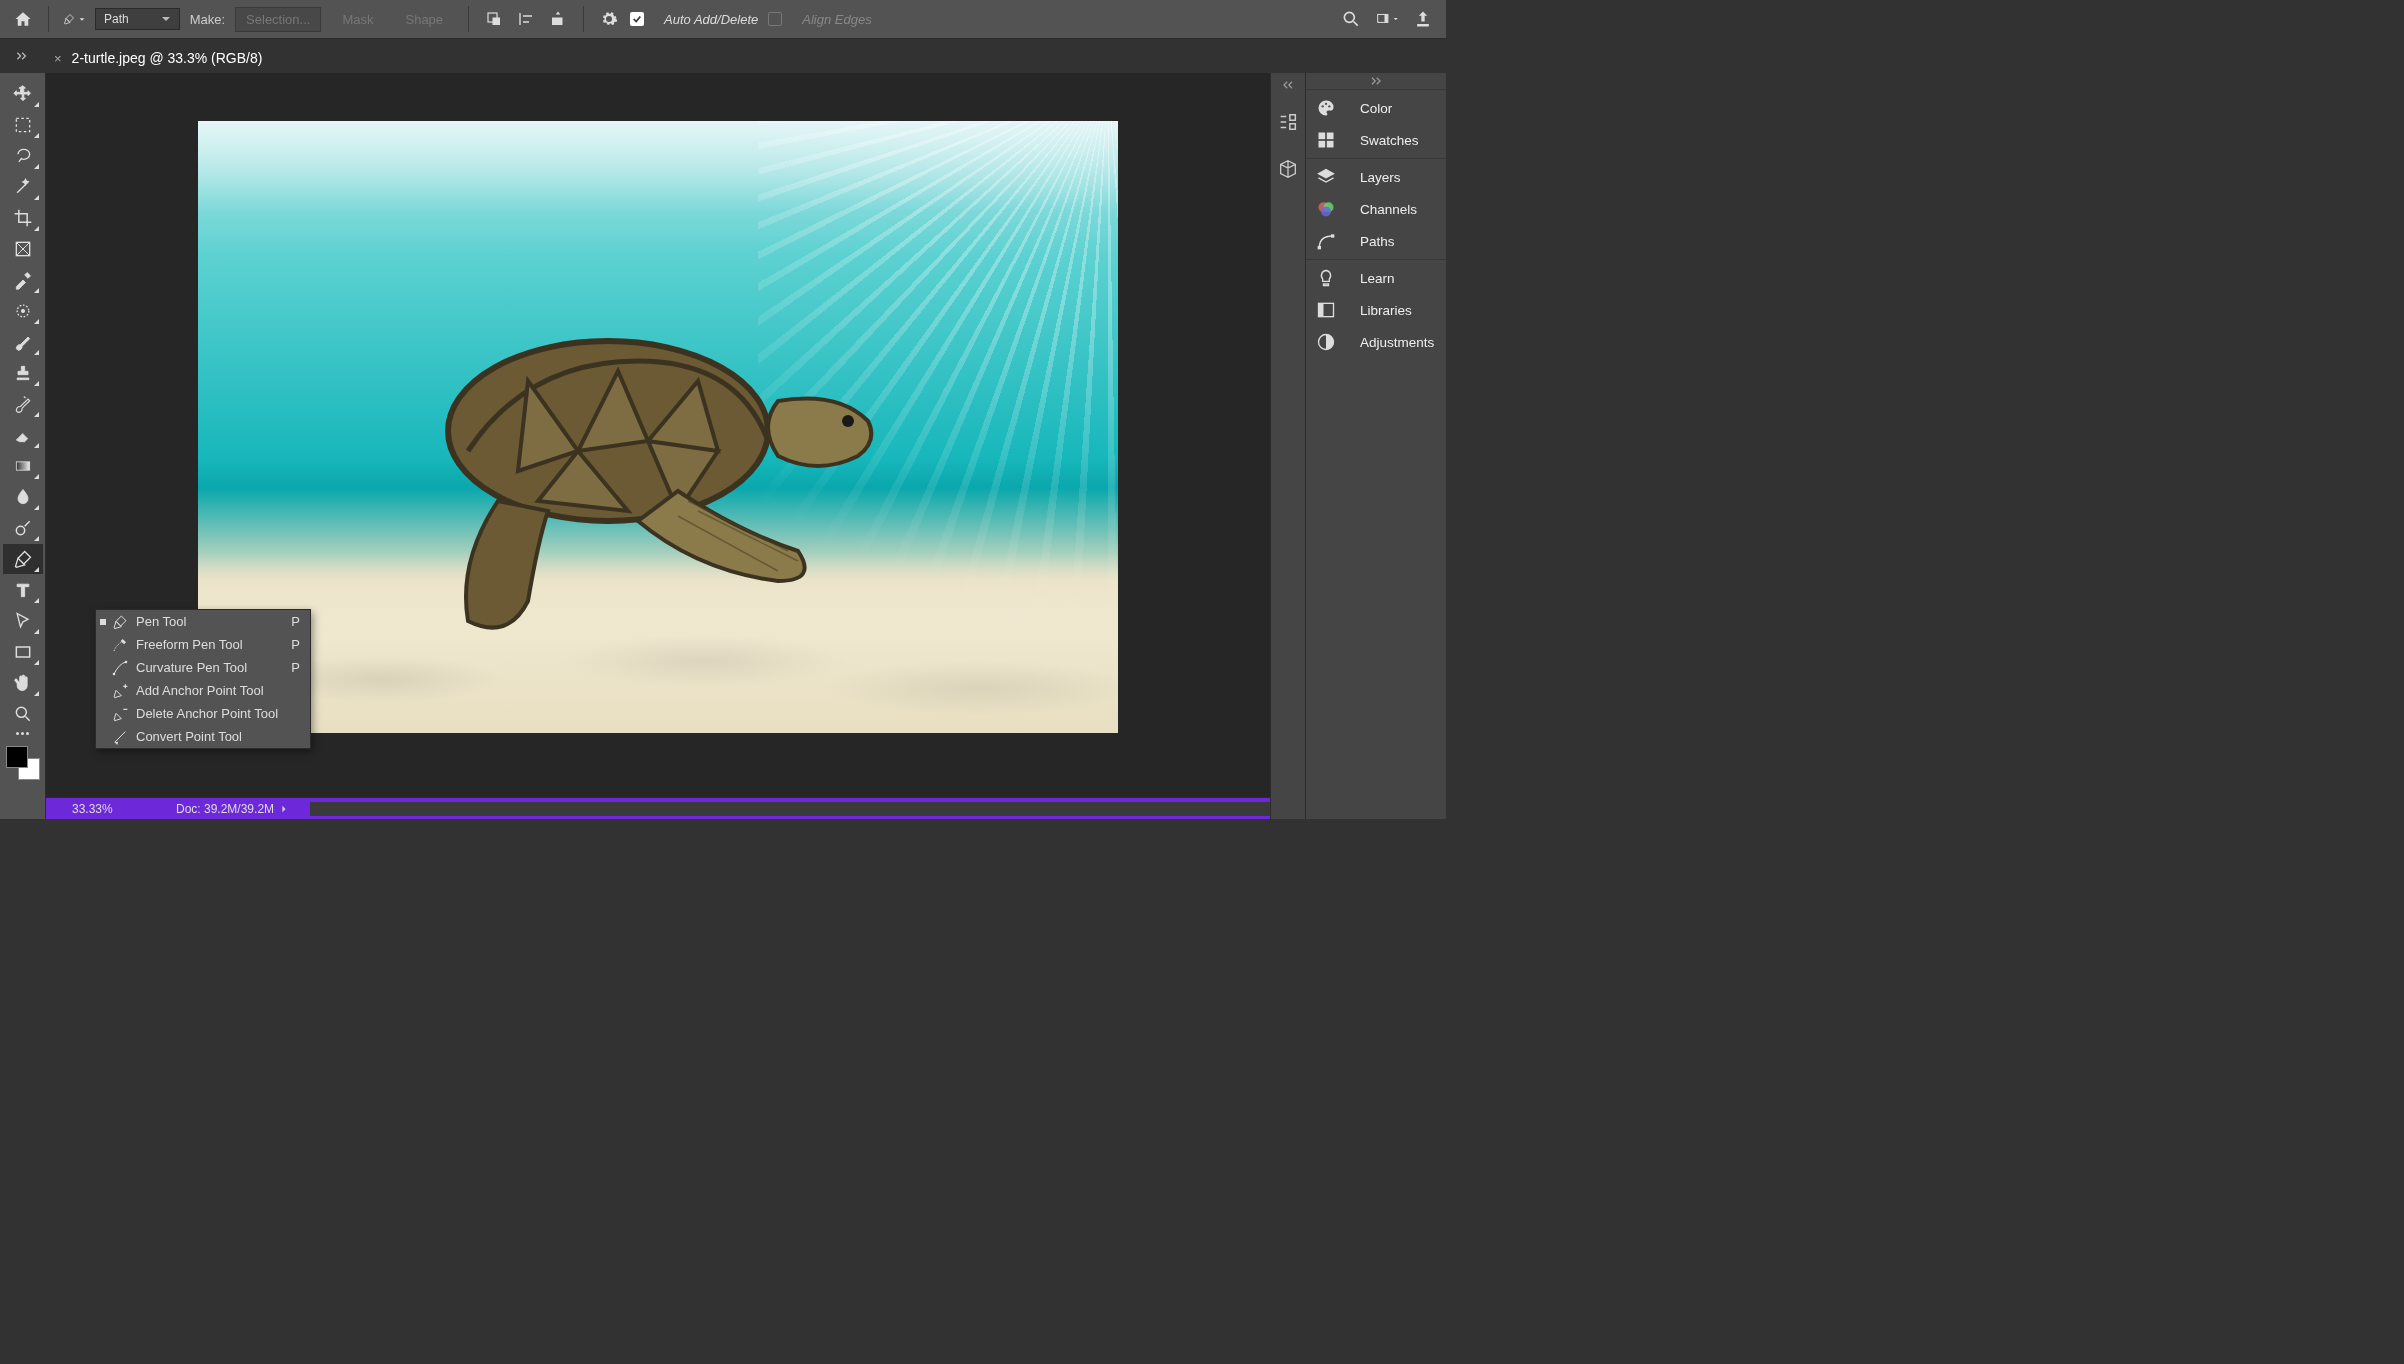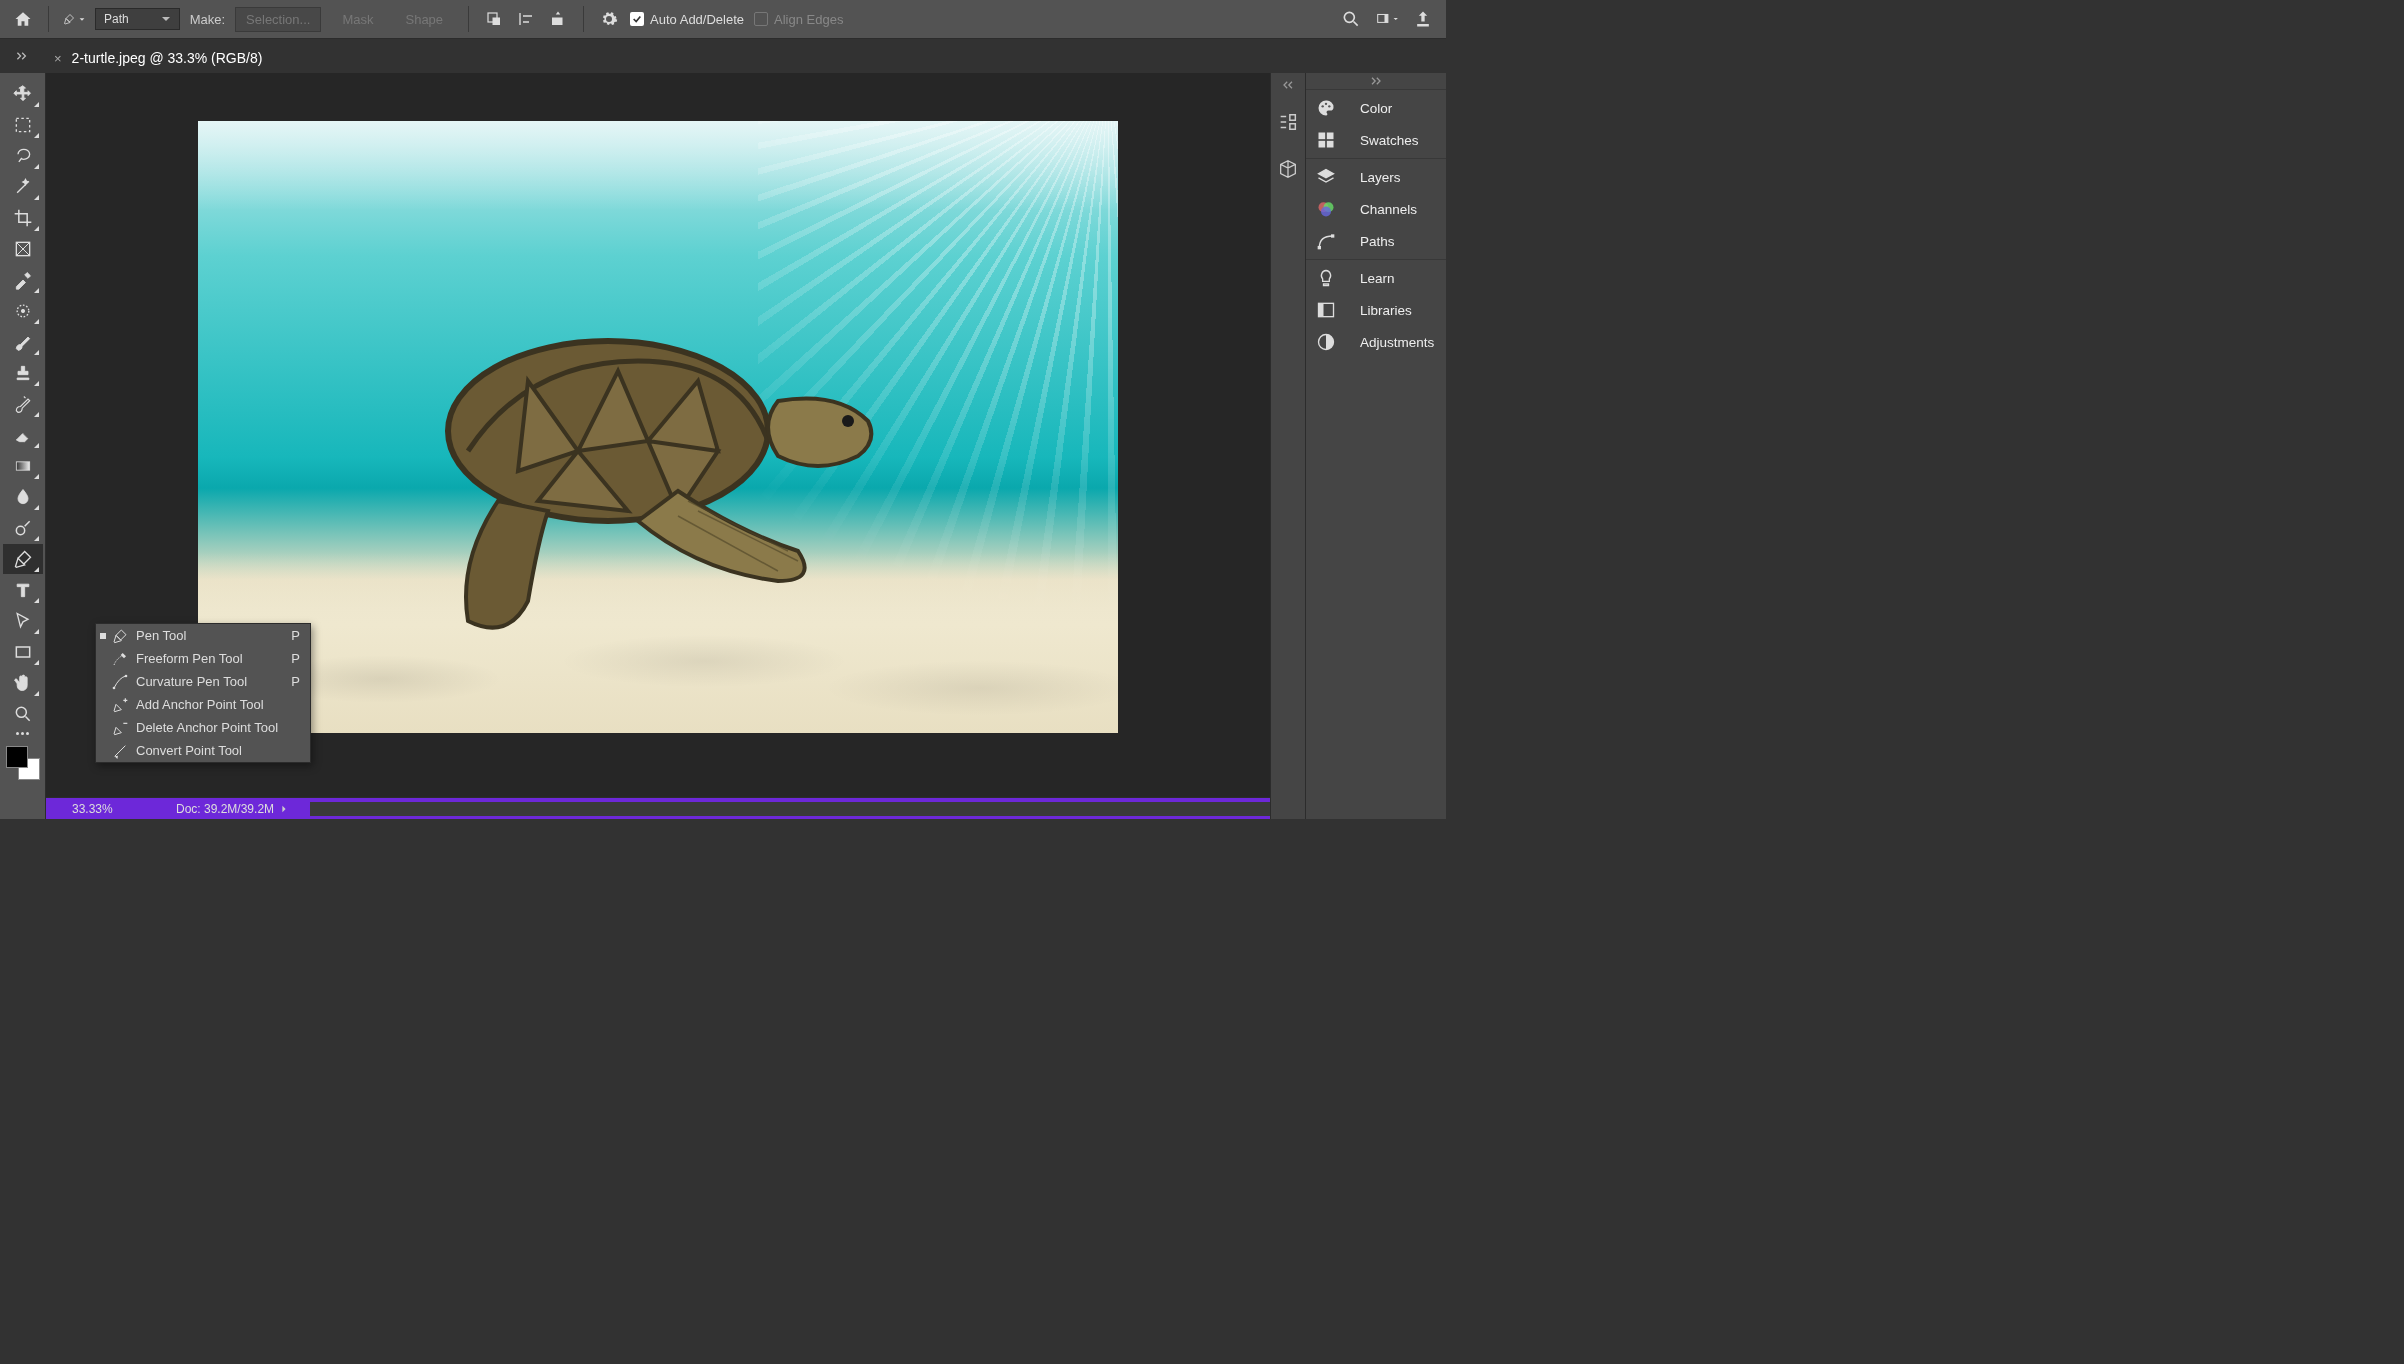--- a/index.html
+++ b/index.html
@@ -10,21 +10,21 @@
   .topbar .sep { width: 1px; height: 26px; background: #3a3a3a; margin: 0 4px; }
   .home-icon { width: 22px; height: 22px; fill: #ddd; }
   .pen-icon-small { width: 18px; height: 18px; fill: #ddd; }
   .top-dropdown { background: #3f3f3f; border: 1px solid #2a2a2a; height: 22px; display: flex; align-items: center; padding: 0 8px; gap: 32px; font-size: 12px; }
   .top-dropdown svg { width: 10px; height: 10px; fill: #bbb; }
   .make-label { color: #ccc; font-size: 13px; }
   .ghost-btn { color: #777; padding: 4px 10px; font-size: 13px; border: 1px solid transparent; }
   .ghost-btn.boxed { background: #484848; border: 1px solid #3a3a3a; }
   .icon-btn { width: 22px; height: 22px; display: flex; align-items: center; justify-content: center; }
   .icon-btn svg { width: 18px; height: 18px; fill: #ddd; }
-  .checkbox-row { display: flex; align-items: center; gap: 6px; font-size: 13px; }
+  .checkbox-row { display: flex; align-items: center; gap: 20px; font-size: 13px; font-style: italic; }
   .checkbox-row .cb { width: 14px; height: 14px; background: #fff; border-radius: 2px; display: flex; align-items: center; justify-content: center; }
   .checkbox-row .cb.off { background: #535353; border: 1px solid #777; }
   .checkbox-row .cb svg { width: 10px; height: 10px; stroke: #333; stroke-width: 2; fill: none; }
   .topbar .right { margin-left: auto; display: flex; gap: 14px; align-items: center; }
   .right svg { width: 20px; height: 20px; fill: #ddd; }
 
   
   .doctabs { height: 34px; background: #323232; display: flex; align-items: end; padding-left: 6px; }
   .doctabs .expand { width: 34px; height: 34px; display: flex; align-items: center; justify-content: center; }
   .doctabs .expand svg { width: 14px; height: 8px; fill: #bbb; }
@@ -66,21 +66,21 @@
       radial-gradient(ellipse 240px 44px at 55% 60%, rgba(0,0,0,0.07), transparent 60%),
       radial-gradient(ellipse 260px 46px at 85% 75%, rgba(0,0,0,0.07), transparent 60%); }
 
   .statusbar { height: 22px; background: #6d28d9; border-top: 1px solid #2c2c2c; display: flex; align-items: center; font-size: 12px; color: #ddd; }
   .statusbar .zoom { width: 120px; padding-left: 26px; }
   .statusbar .doc { padding-left: 10px; display: flex; align-items: center; gap: 6px; }
   .statusbar .doc svg { width: 8px; height: 8px; fill: #ccc; }
   .statusbar .hscroll { margin-left: auto; width: 960px; height: 14px; background: #3a3a3a; position: relative; }
 
   
-  .popout { position: absolute; left: 49px; top: 550px; width: 216px; background: #535353; border: 1px solid #2b2b2b; box-shadow: 2px 3px 8px rgba(0,0,0,0.4); z-index: 30; }
+  .popout { position: absolute; left: 49px; top: 536px; width: 216px; background: #535353; border: 1px solid #2b2b2b; box-shadow: 2px 3px 8px rgba(0,0,0,0.4); z-index: 30; }
   .popout .row { height: 23px; display: flex; align-items: center; padding: 0 10px 0 16px; gap: 8px; font-size: 13px; position: relative; }
   .popout .row .mk { position: absolute; left: 4px; width: 6px; height: 6px; background: #ddd; }
   .popout .row svg { width: 16px; height: 16px; fill: #ddd; flex-shrink: 0; }
   .popout .row .sc { margin-left: auto; color: #ddd; }
 
   
   .mid-icons { width: 36px; background: #454545; border-left: 1px solid #2c2c2c; border-right: 1px solid #2c2c2c; display: flex; flex-direction: column; align-items: center; padding-top: 8px; gap: 22px; }
   .mid-icons .collapse { width: 14px; height: 8px; }
   .mid-icons svg { width: 22px; height: 22px; fill: #ccc; }
 

